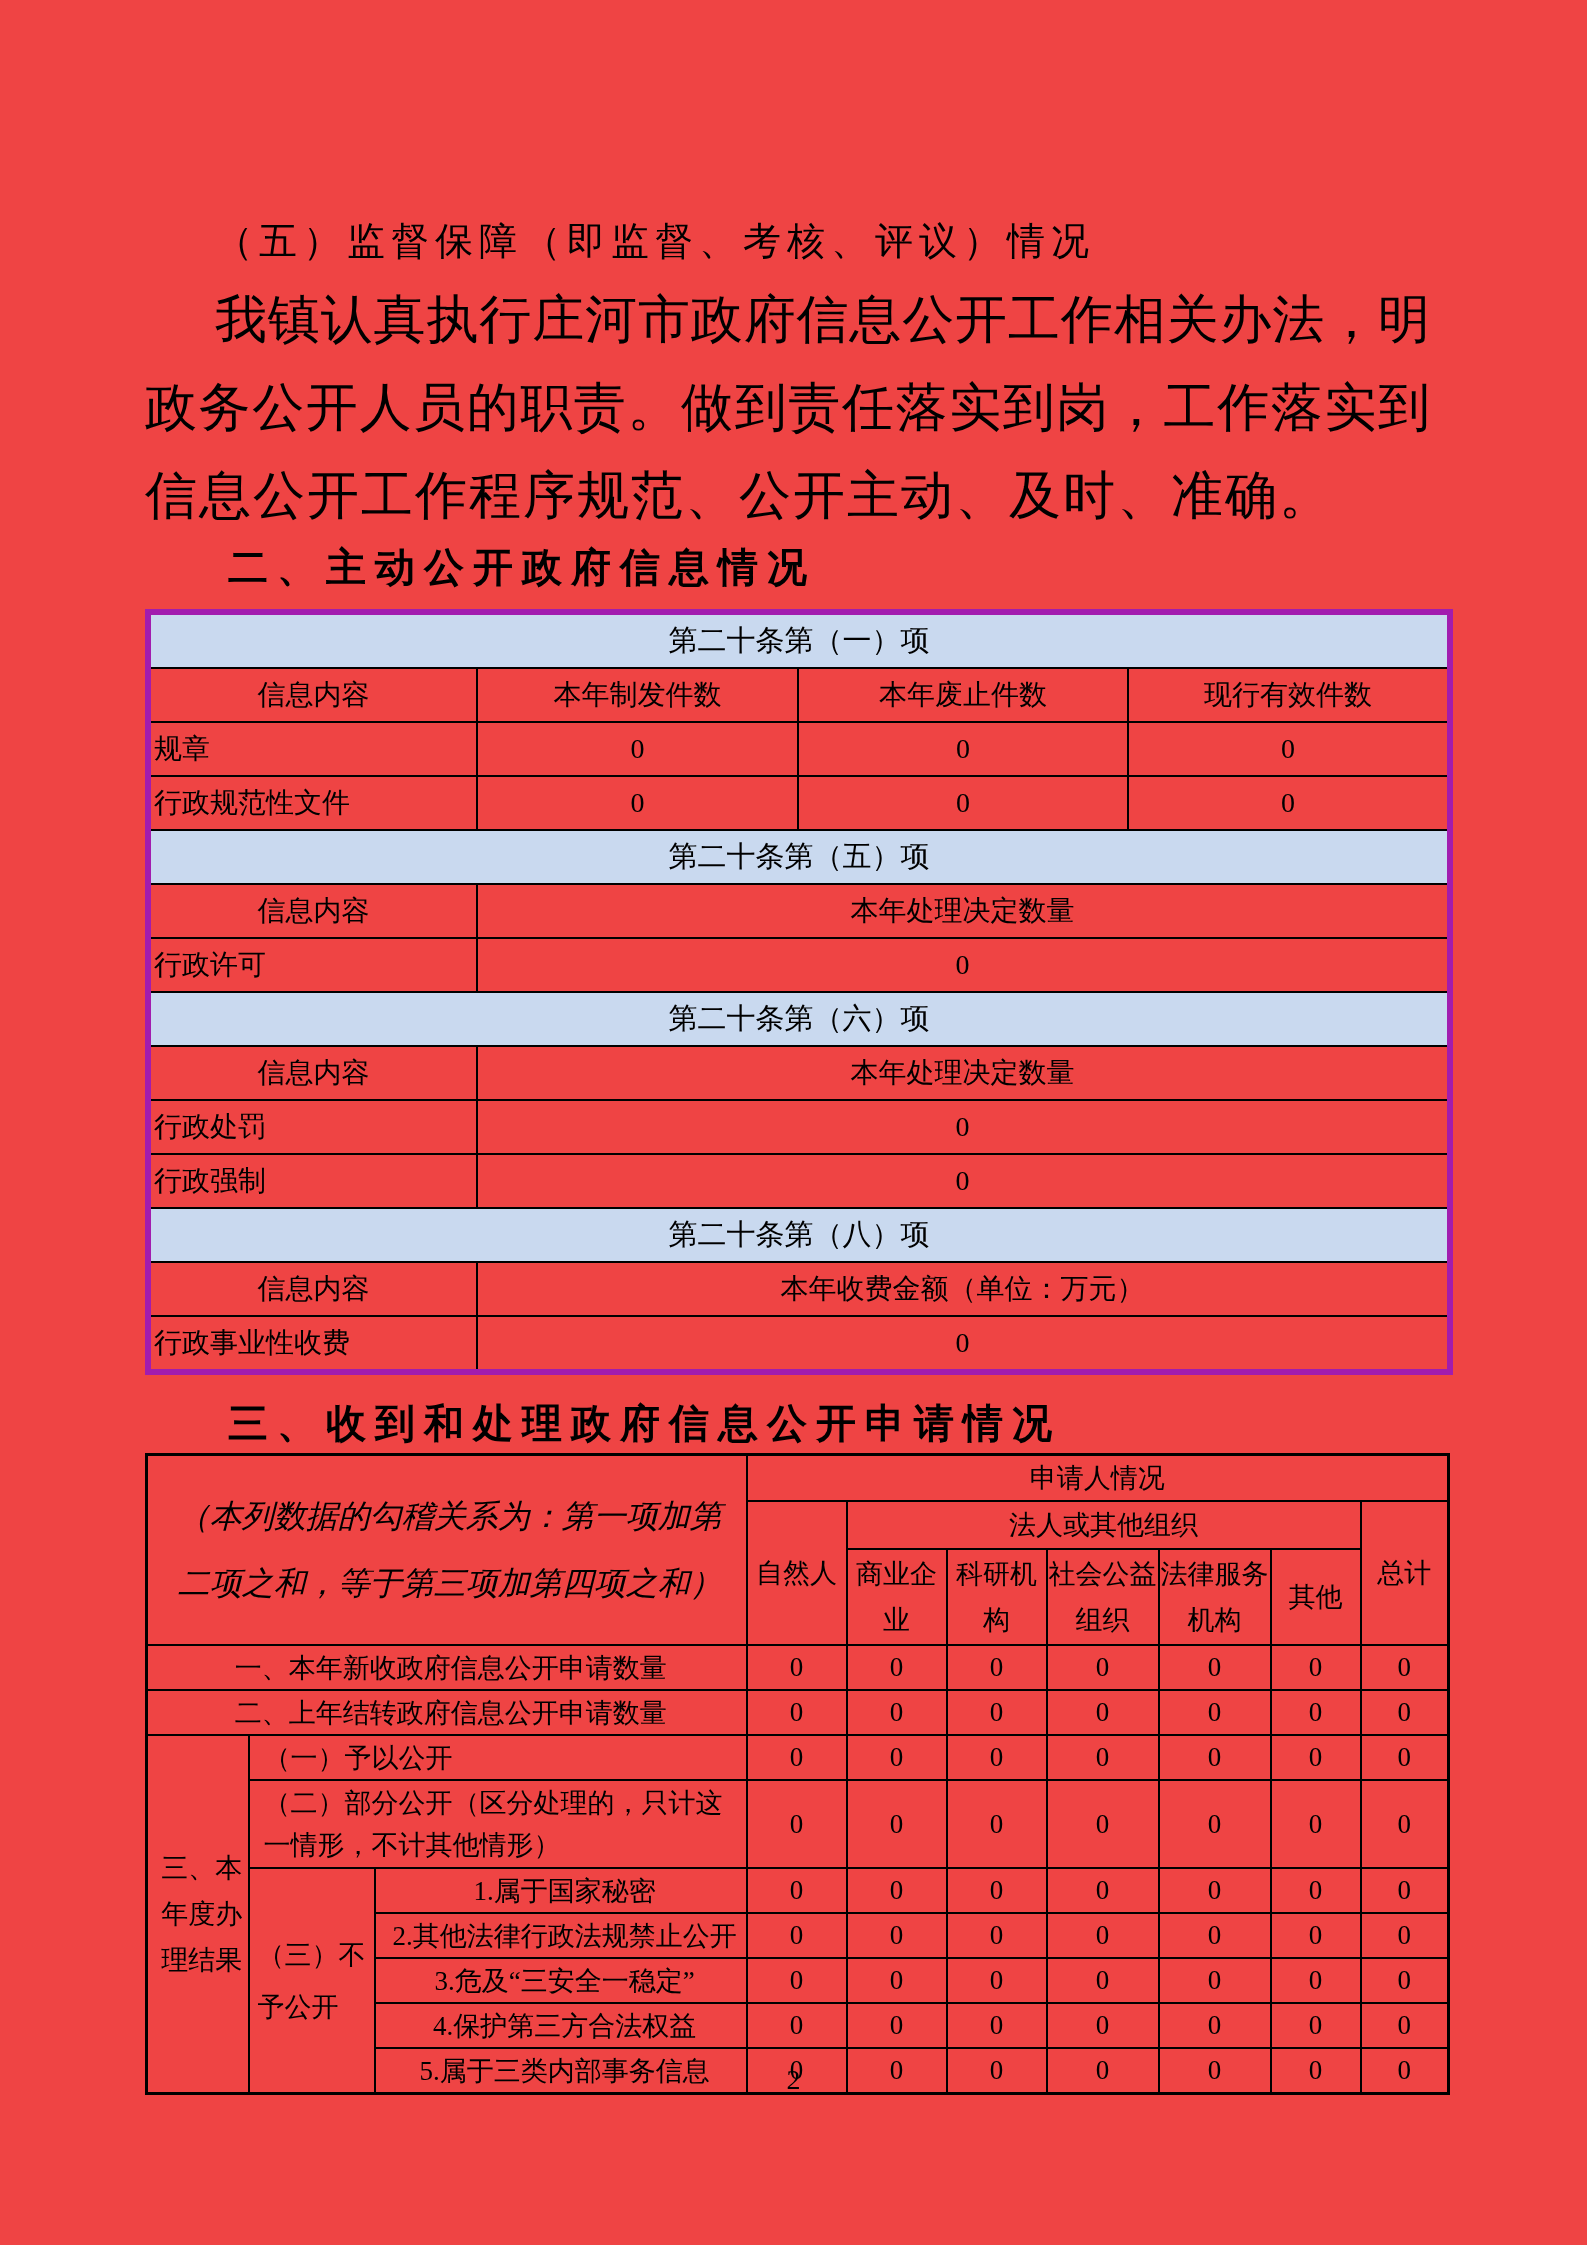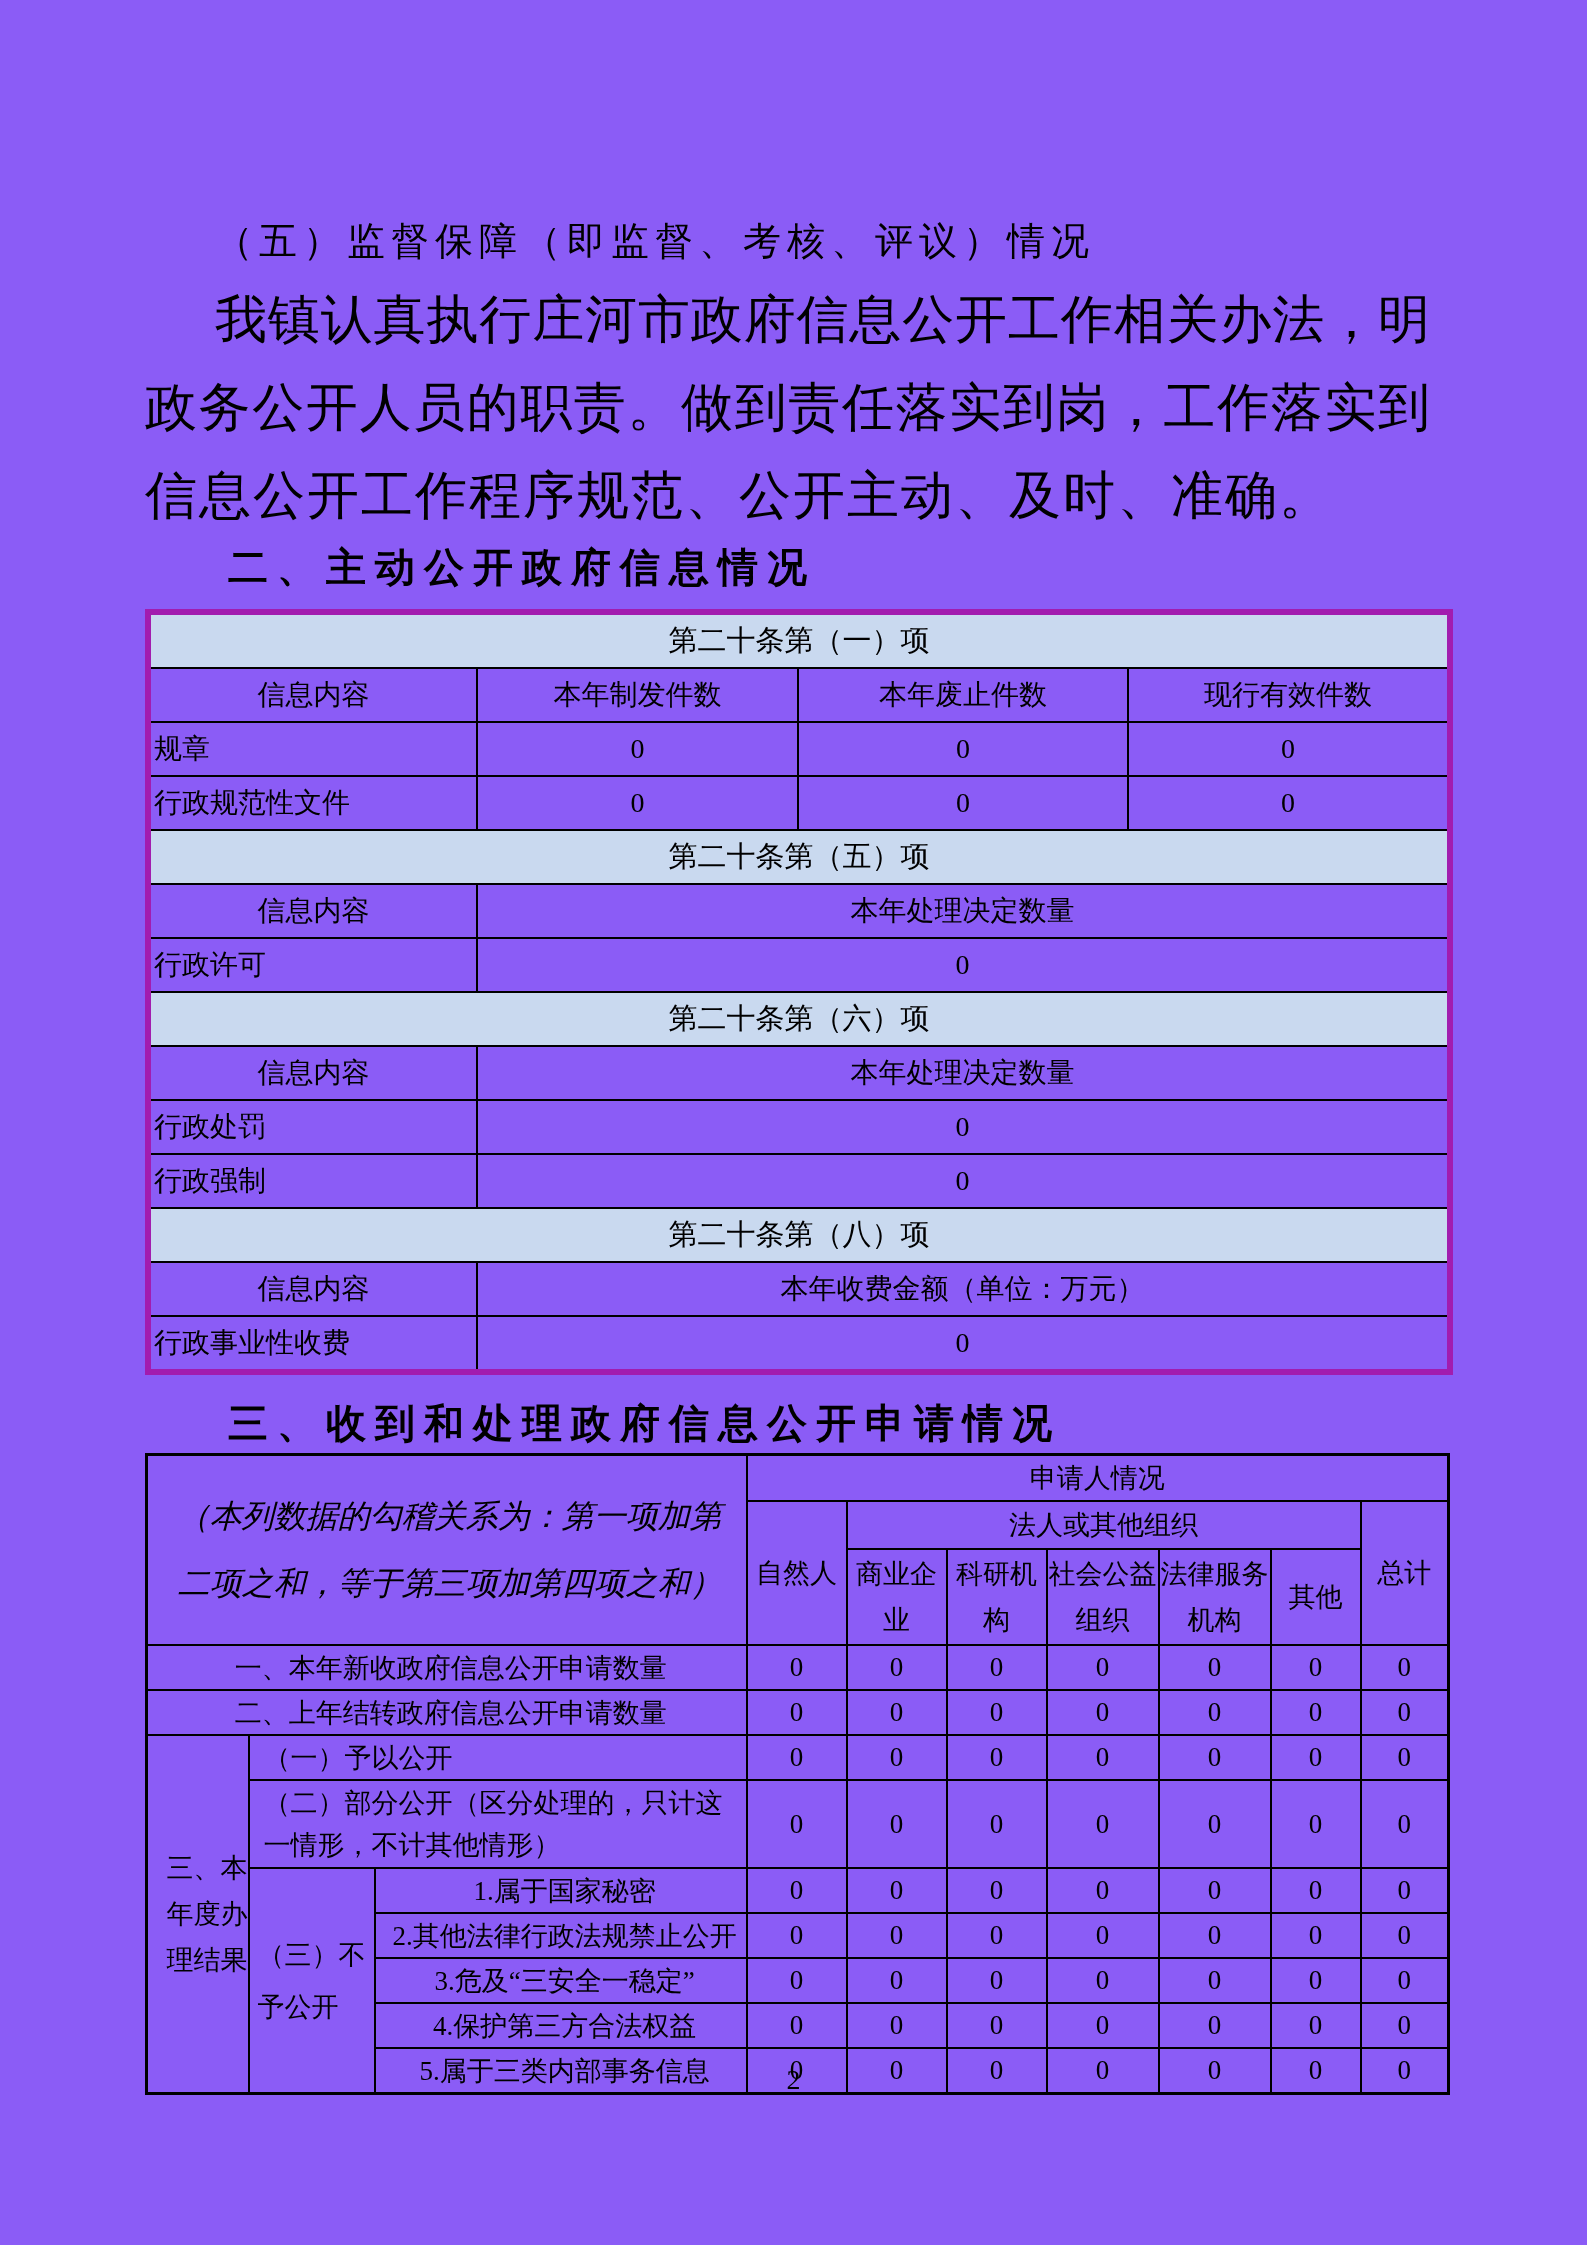--- a/index.html
+++ b/index.html
@@ -1,19 +1,19 @@
 <!DOCTYPE html>
 <html><head>
 <meta charset="utf-8">
 <style>
   html,body{margin:0;padding:0;background:#e8e8e8;}
   .page{
     position:relative;
     width:1587px;height:2245px;
-    background:#8b5cf6;
+    background:#ef4444;
     margin:0 auto;
     font-family:"Liberation Serif","DejaVu Serif",serif;
     color:#000;
     overflow:hidden;
   }
   
   .kai-heading{
     position:absolute;left:215px;top:216px;
     font-size:38px;letter-spacing:6px;white-space:nowrap;
   }
@@ -48,21 +48,21 @@
   #table2 td{height:43px;}
   #table2 td.note{
     font-style:italic;text-align:center;
     padding:0 10px 0 16px;font-size:32px;line-height:2.1;
   }
   #table2 td.r1{height:44px;}
   #table2 td.r2{height:46px;}
   #table2 td.sub{height:94px;line-height:46px;}
   #table2 td.lbl{text-align:center;padding-left:8px;}
   #table2 td.sub1{text-align:left;padding-left:14px;line-height:42px;}
-  #table2 td.group{padding:0 0 0 8px;text-align:right;line-height:46px;}
+  #table2 td.group{padding:0 0 0 8px;text-align:center;line-height:46px;}
   #table2 td.group2{padding:0 4px 0 8px;text-align:left;line-height:52px;margin-top:47px;}
   #table2 tr.tall td{height:86px;}
   .page-number{
     position:absolute;top:2064px;left:0;width:1587px;
     text-align:center;font-size:28px;
   }
 </style>
 </head>
 <body>
 

